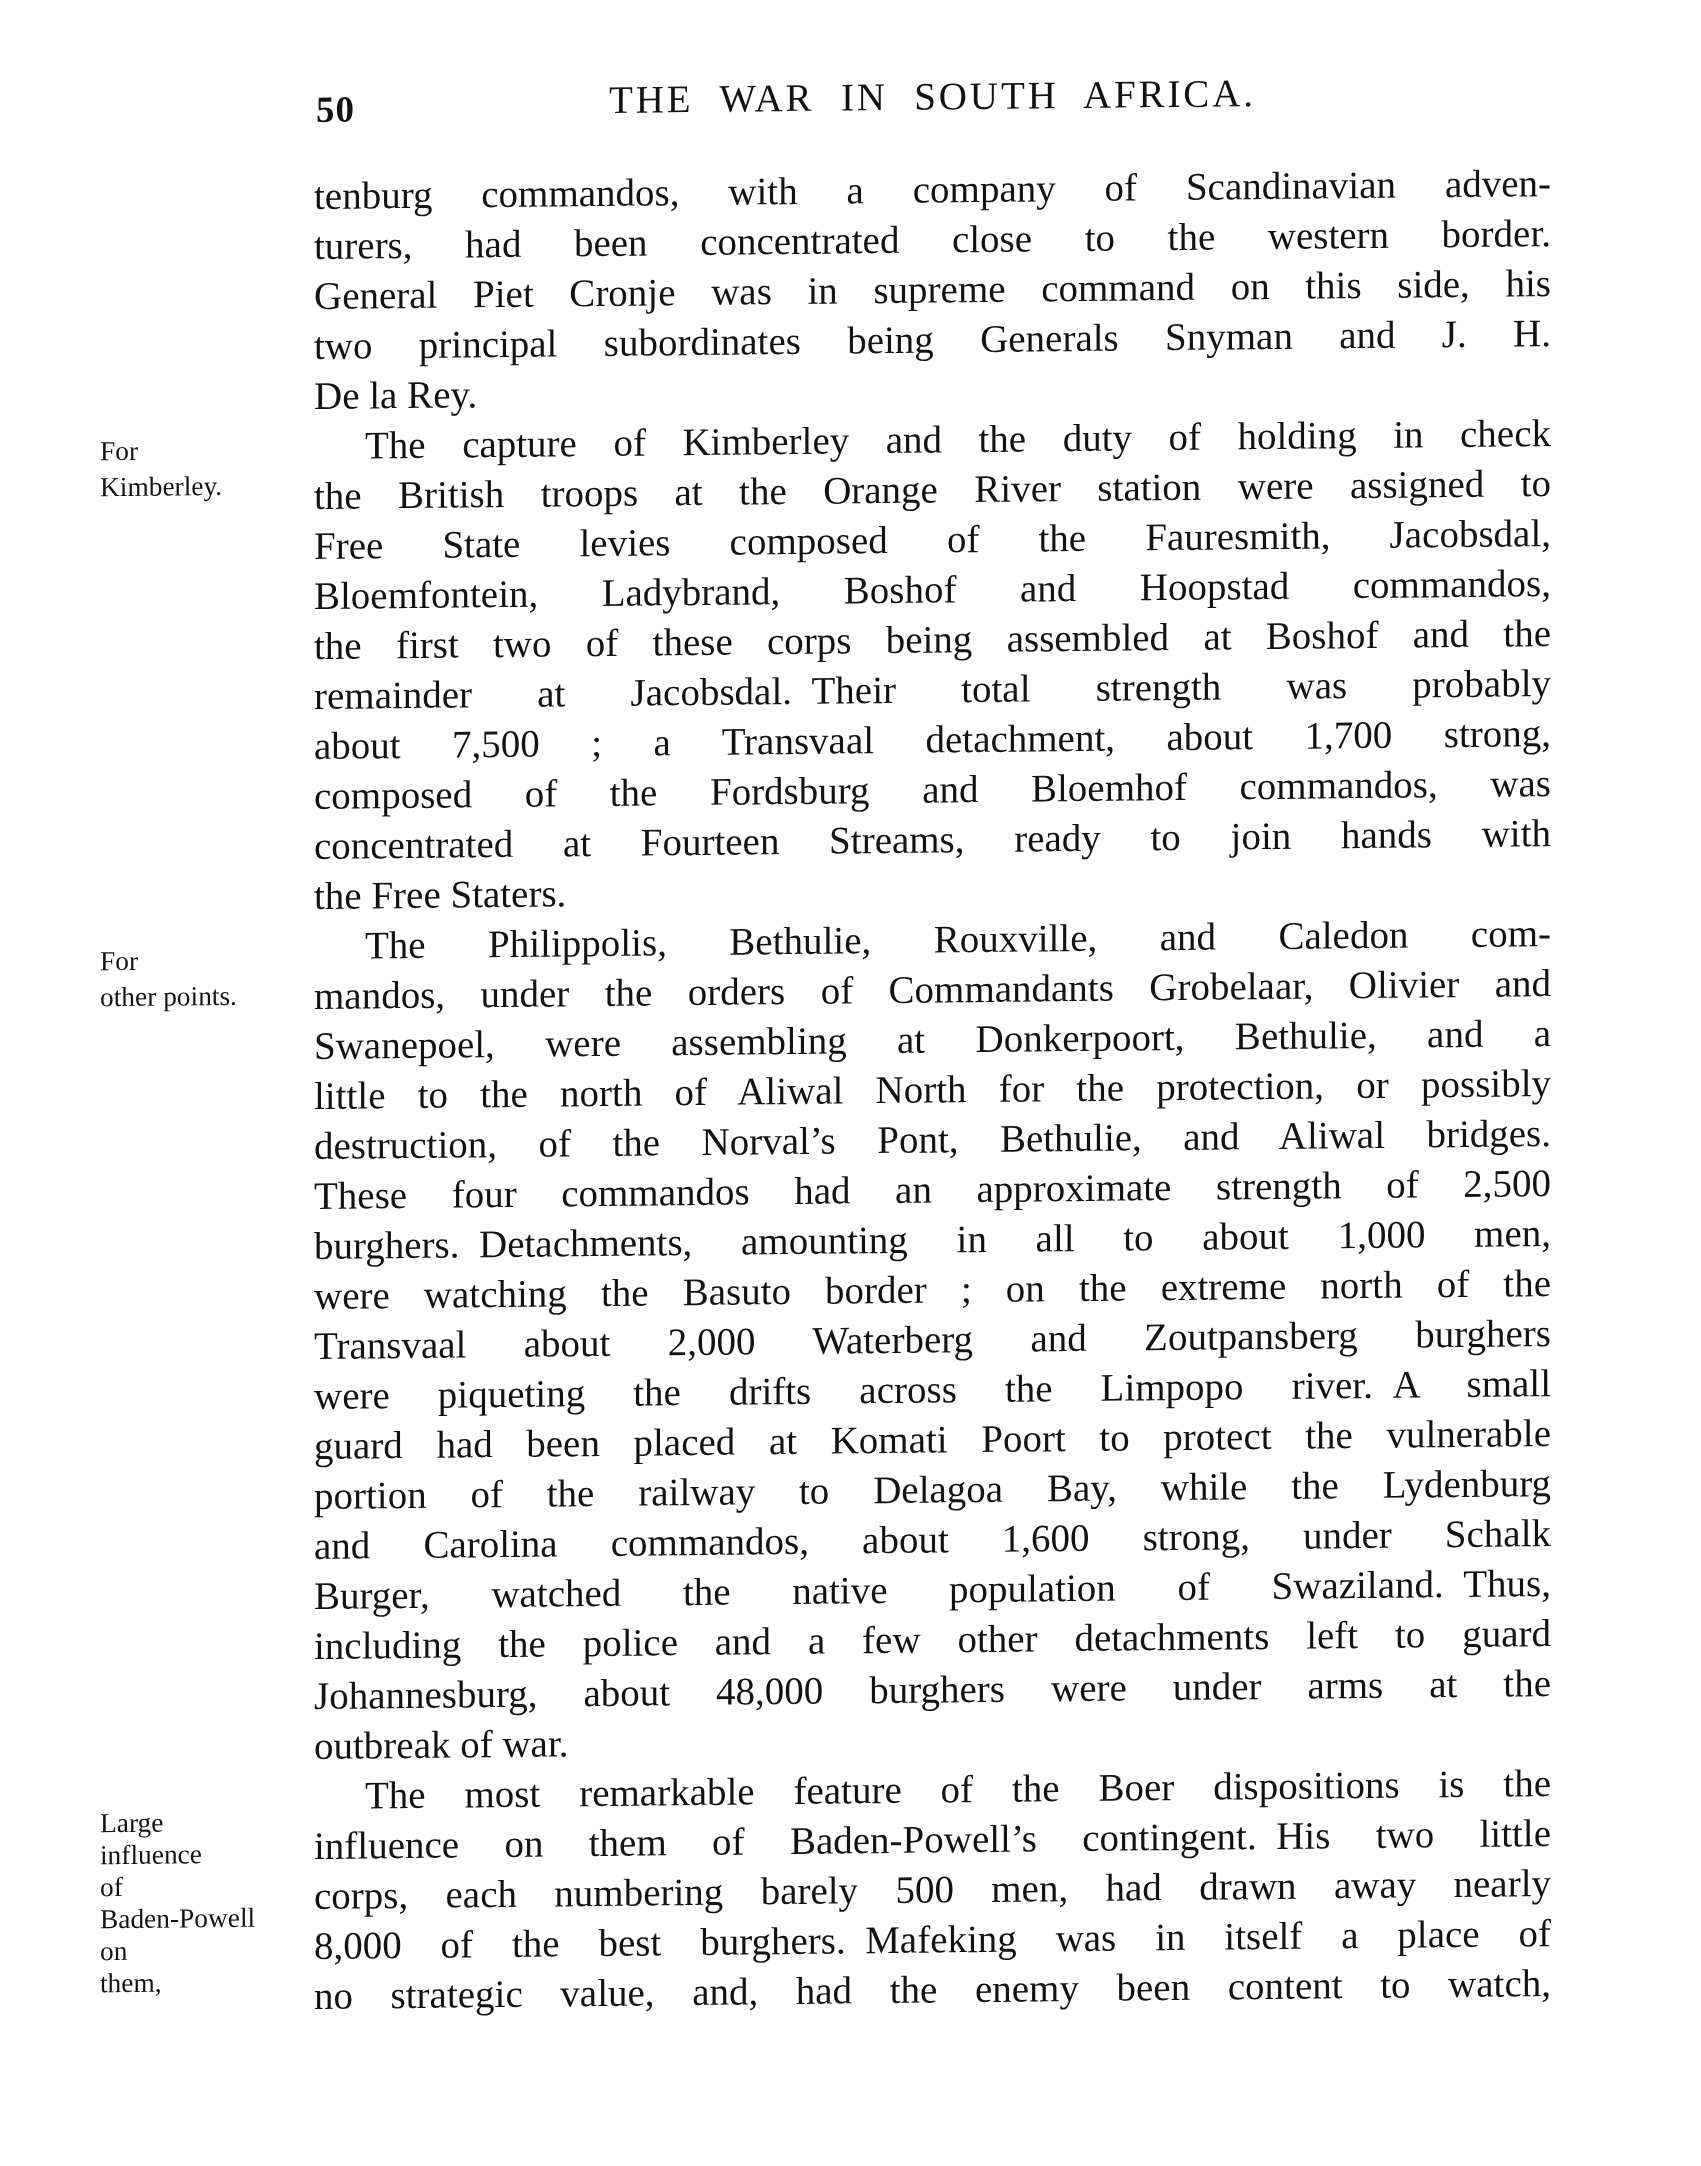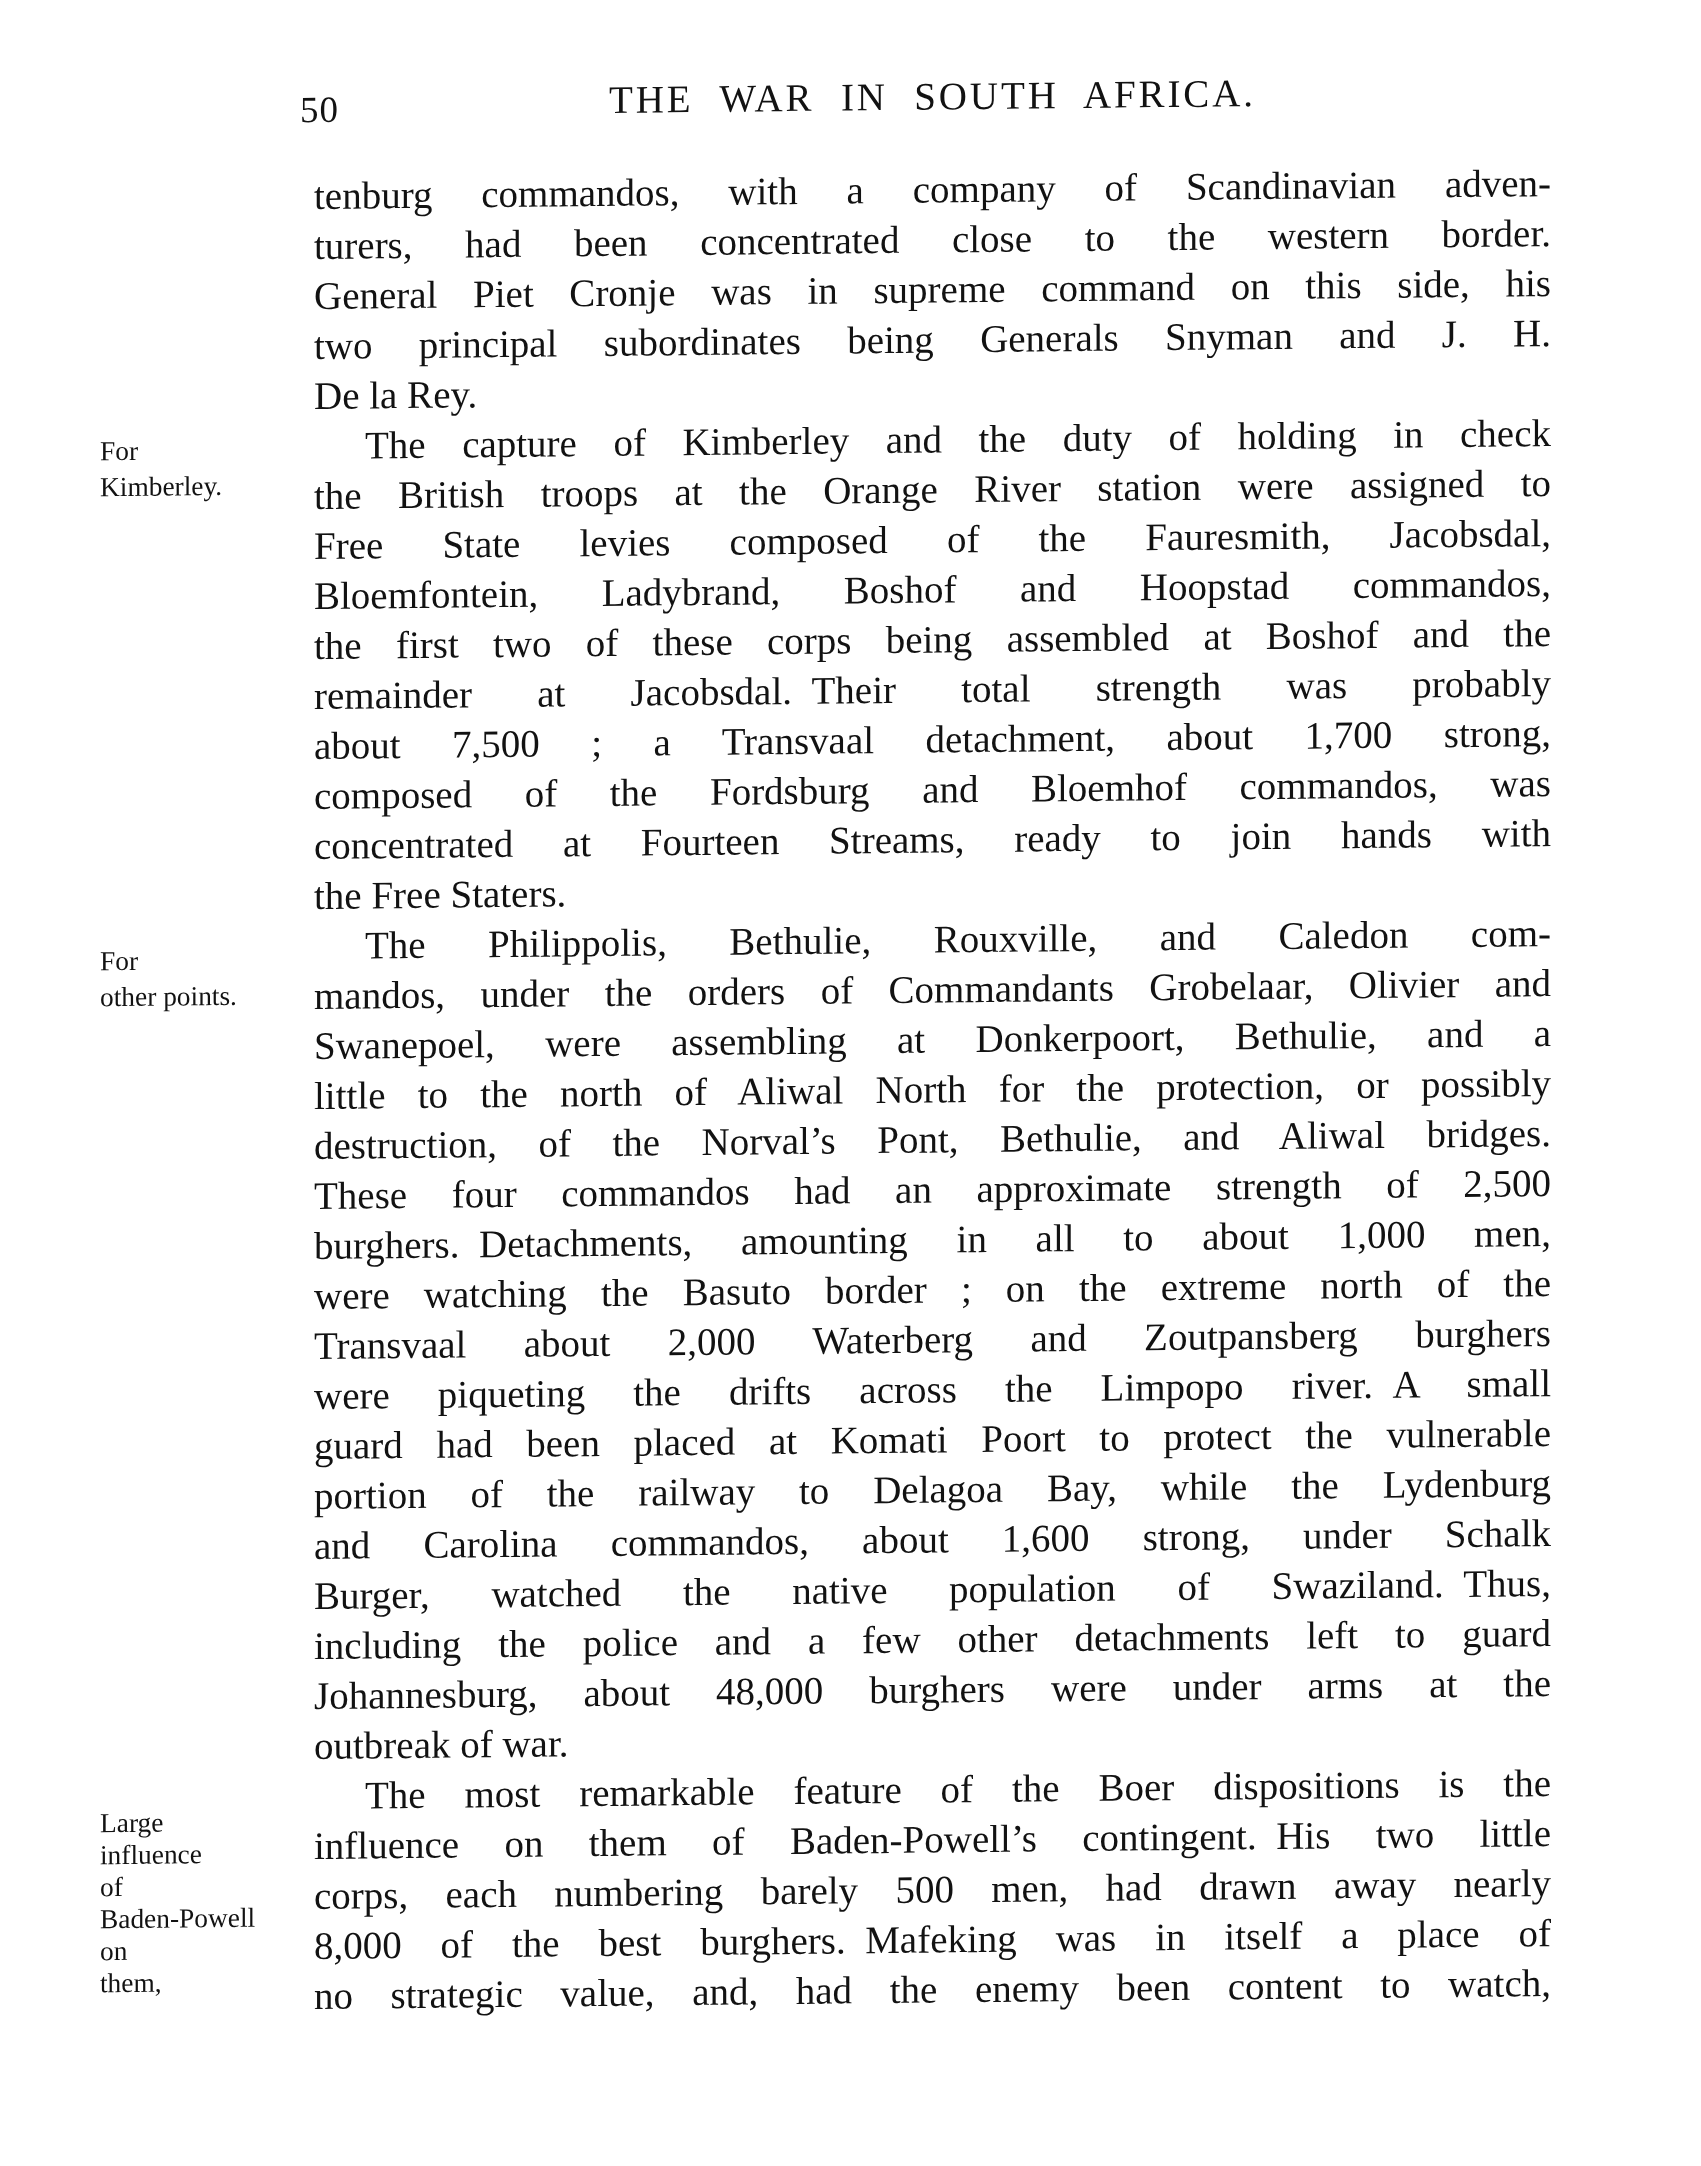--- a/index.html
+++ b/index.html
@@ -17,24 +17,25 @@
   }
   
   .sheet {
     position: absolute;
     left: 0; top: 0; right: 0; bottom: 0;
     transform: skewY(-0.6deg);
     transform-origin: 314px 0px;
   }
   .pagenum {
     position: absolute;
-    left: 300px;
+    left: 316px;
     top: 88px;
     font-size: 37px;
     letter-spacing: 1px;
+    font-weight: bold;
   }
   .ptitle {
     position: absolute;
     left: 314px;
     top: 80px;
     width: 1237px;
     text-align: center;
     font-size: 39px;
     letter-spacing: 2.9px;
     word-spacing: 13.7px;

